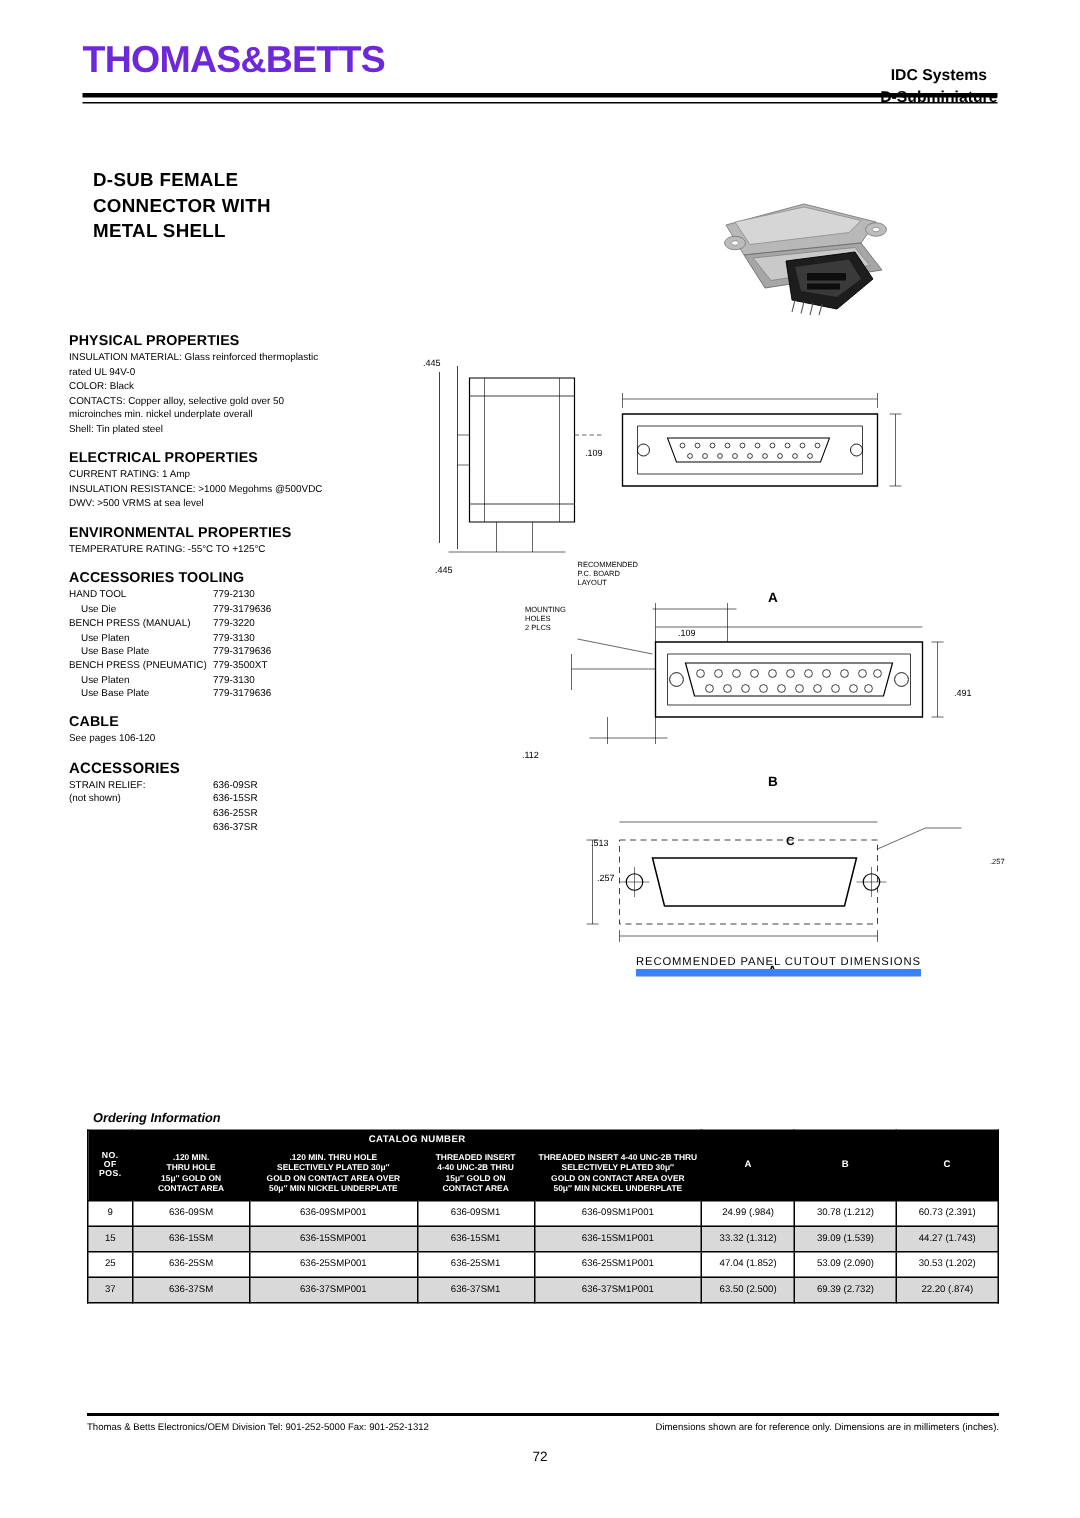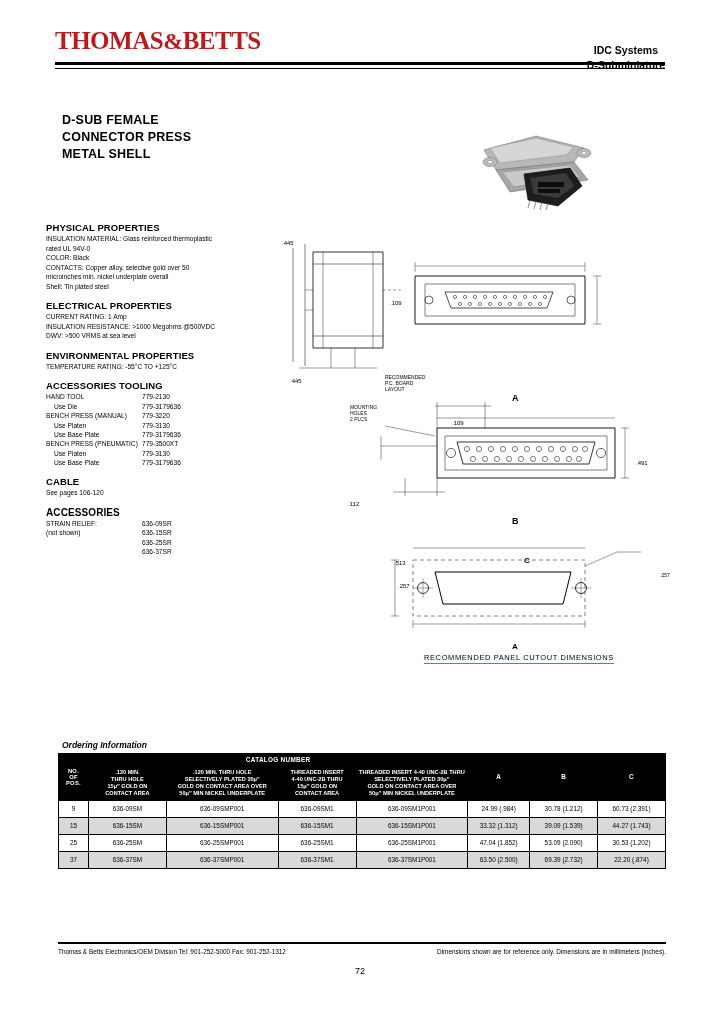--- a/index.html
+++ b/index.html
@@ -17,25 +17,25 @@
     height: 1012px;
     background: #ffffff;
     overflow: hidden;
   }
   
   .header {
     position: absolute;
     left: 55px; top: 28px; width: 610px;
   }
   .brand {
-    font-family: Liberation Serif, serif;
+    font-family: Liberation Sans, sans-serif;
     font-weight: bold;
     font-size: 25px;
     letter-spacing: -0.5px;
-    color: #b91c1c;
+    color: #6d28d9;
     line-height: 1;
   }
   .brand .amp { font-size: 24px; }
   .hdr-rules {
     position: absolute;
     left: 0; top: 34px; width: 610px;
   }
   .hdr-rules .r1 { height: 3px; background: #000; }
   .hdr-rules .r2 { height: 1px; background: #000; margin-top: 3px; }
   .hdr-right {
@@ -140,25 +140,25 @@
   }
   .dim-txt.sm { font-size: 5px; }
   .letter {
     position: absolute;
     font-size: 9px;
     font-weight: bold;
     color: #000;
   }
   .cutout-label {
     position: absolute;
-    left: 424px; top: 653px;
+    left: 424px; top: 636px;
     font-size: 7.5px;
     letter-spacing: 0.6px;
     color: #000;
-    border-bottom: 1px solid #3b82f6;
+    border-bottom: 5px solid #3b82f6;
     padding-bottom: 1px;
   }
 
   
   .ordering-title {
     position: absolute;
     left: 62px; top: 740px;
     font-size: 8.5px;
     font-weight: bold;
     font-style: italic;
@@ -237,21 +237,21 @@
       <div class="r2"></div>
     </div>
     <div class="hdr-right">
       <div>IDC Systems</div>
       <div>D-Subminiature</div>
     </div>
   </div>
 
   <div class="title">
     <div>D-SUB FEMALE</div>
-    <div>CONNECTOR PRESS</div>
+    <div>CONNECTOR WITH</div>
     <div>METAL SHELL</div>
   </div>
 
 
   <div class="specs">
 
     <div class="spec-head">PHYSICAL PROPERTIES</div>
     <div class="spec-line">INSULATION MATERIAL: Glass reinforced thermoplastic</div>
     <div class="spec-line">rated UL 94V-0</div>
     <div class="spec-line">COLOR: Black</div>

